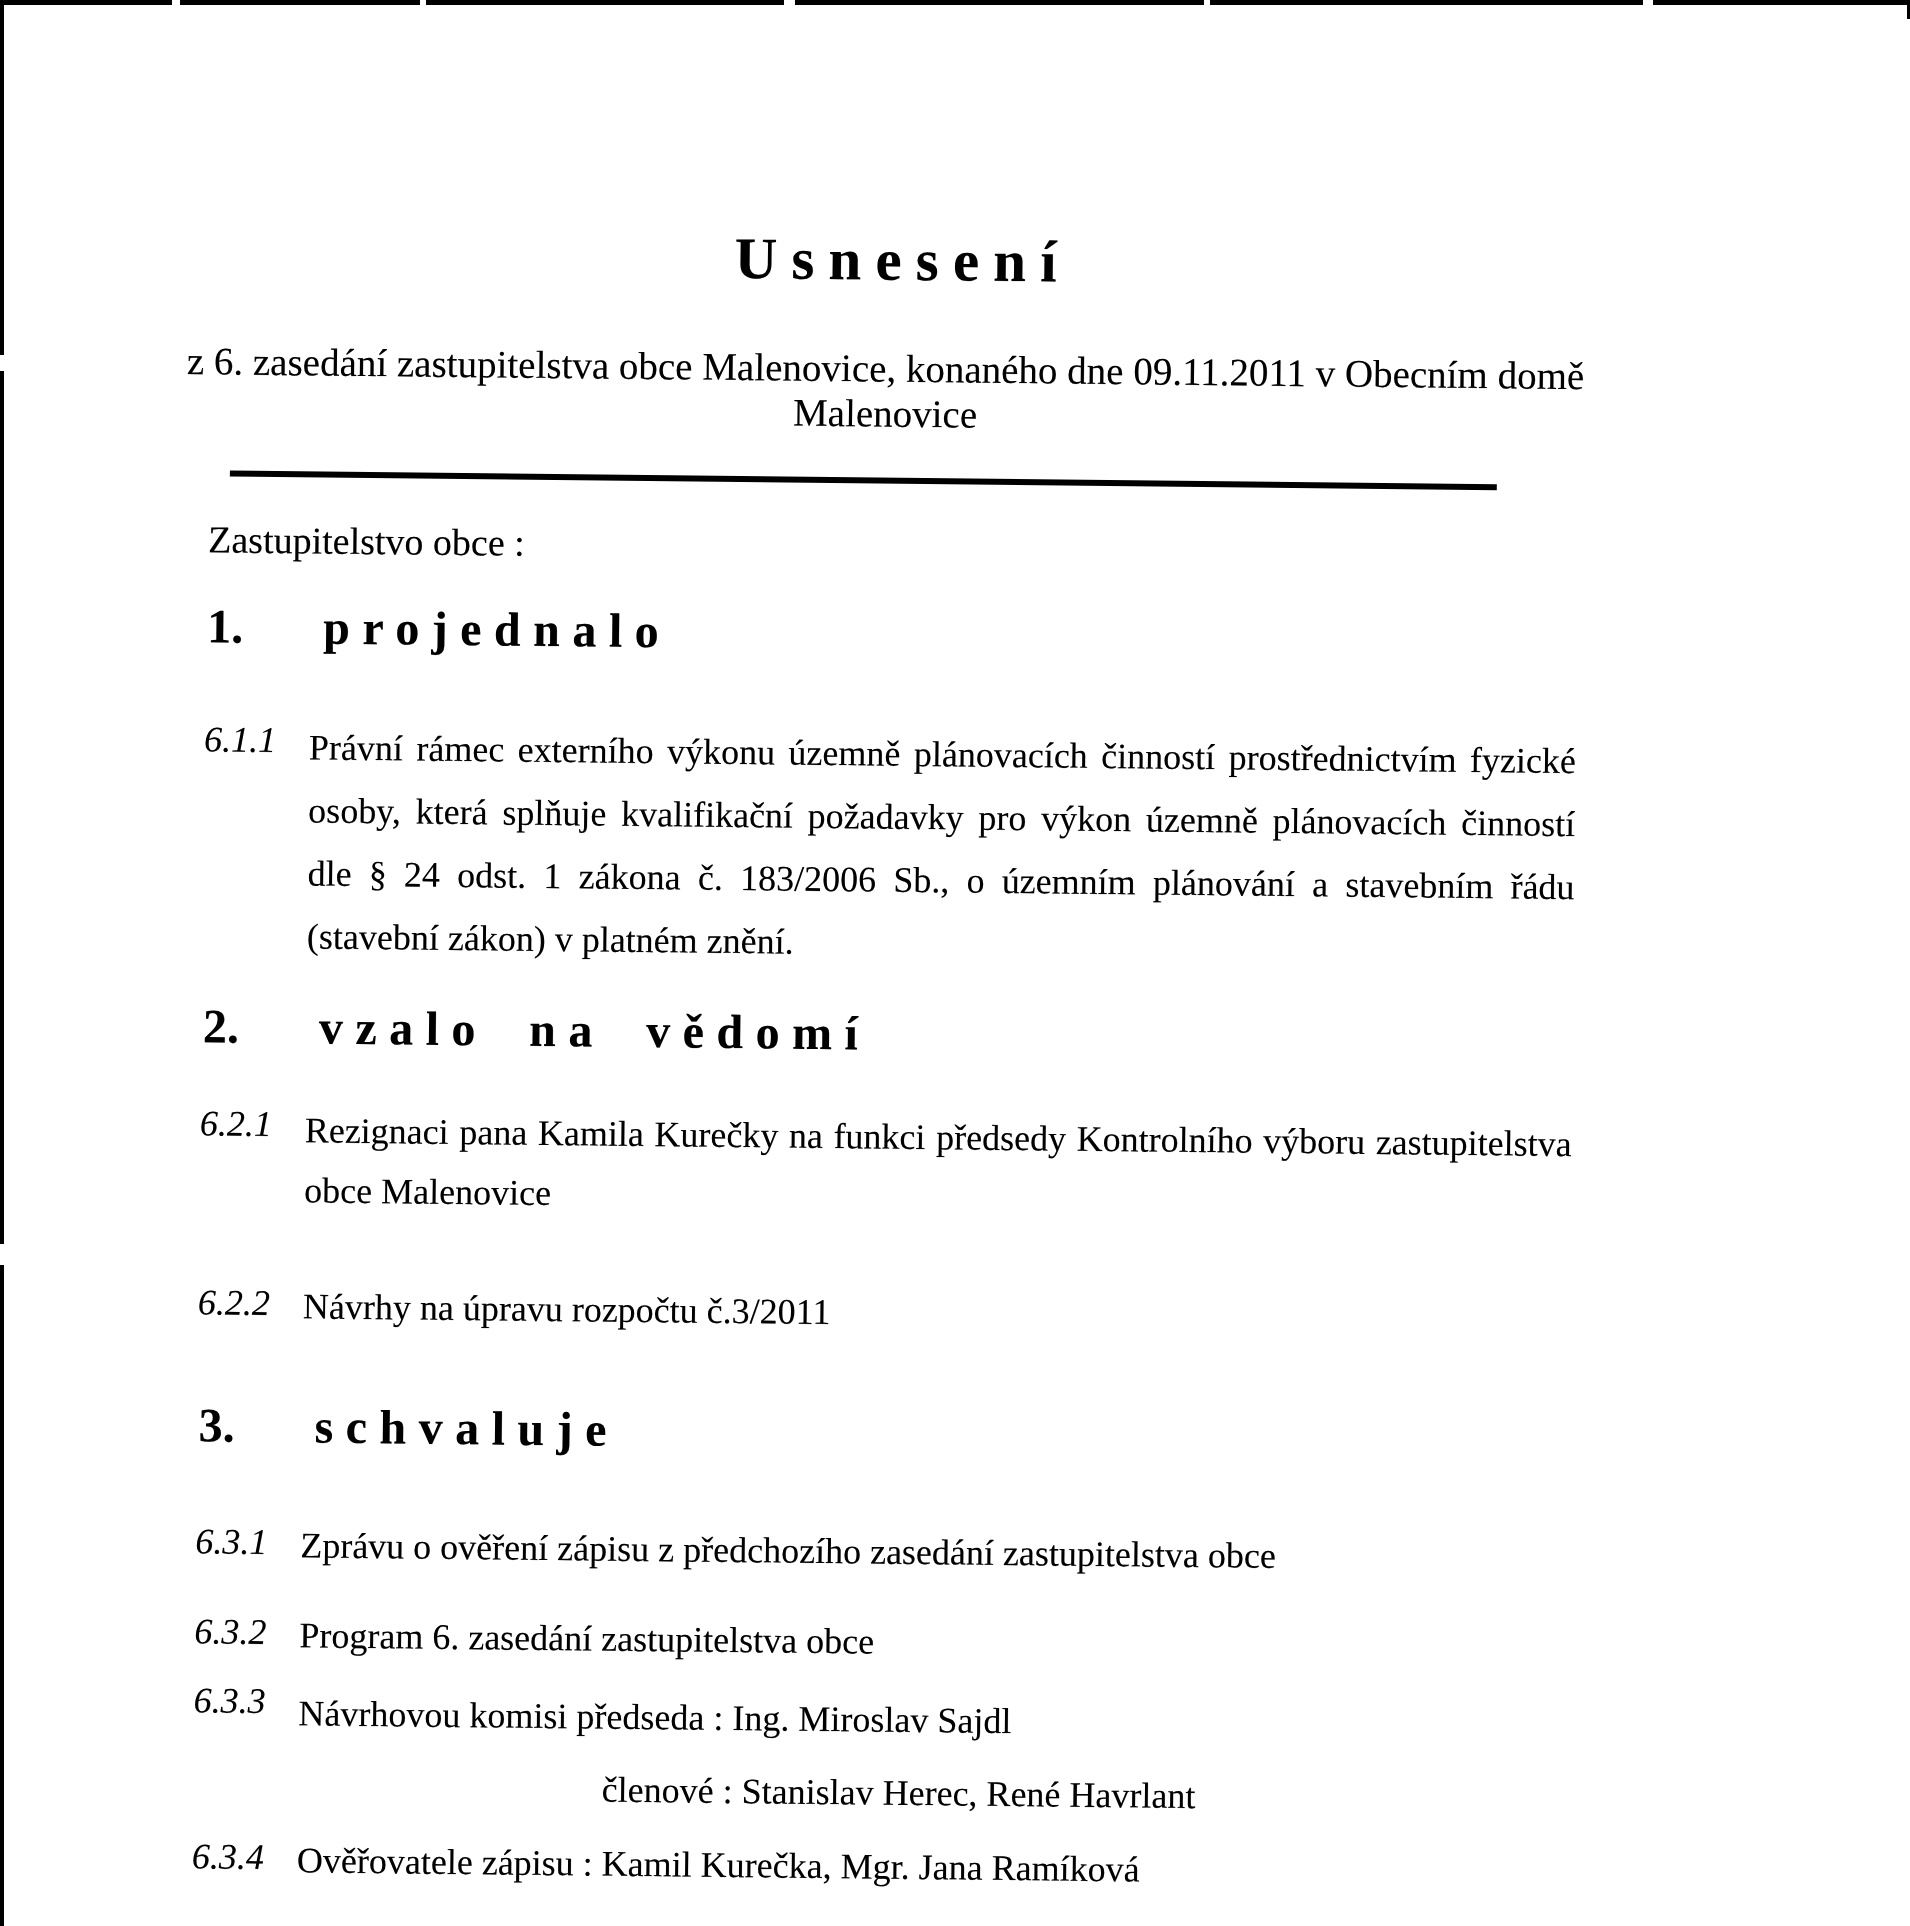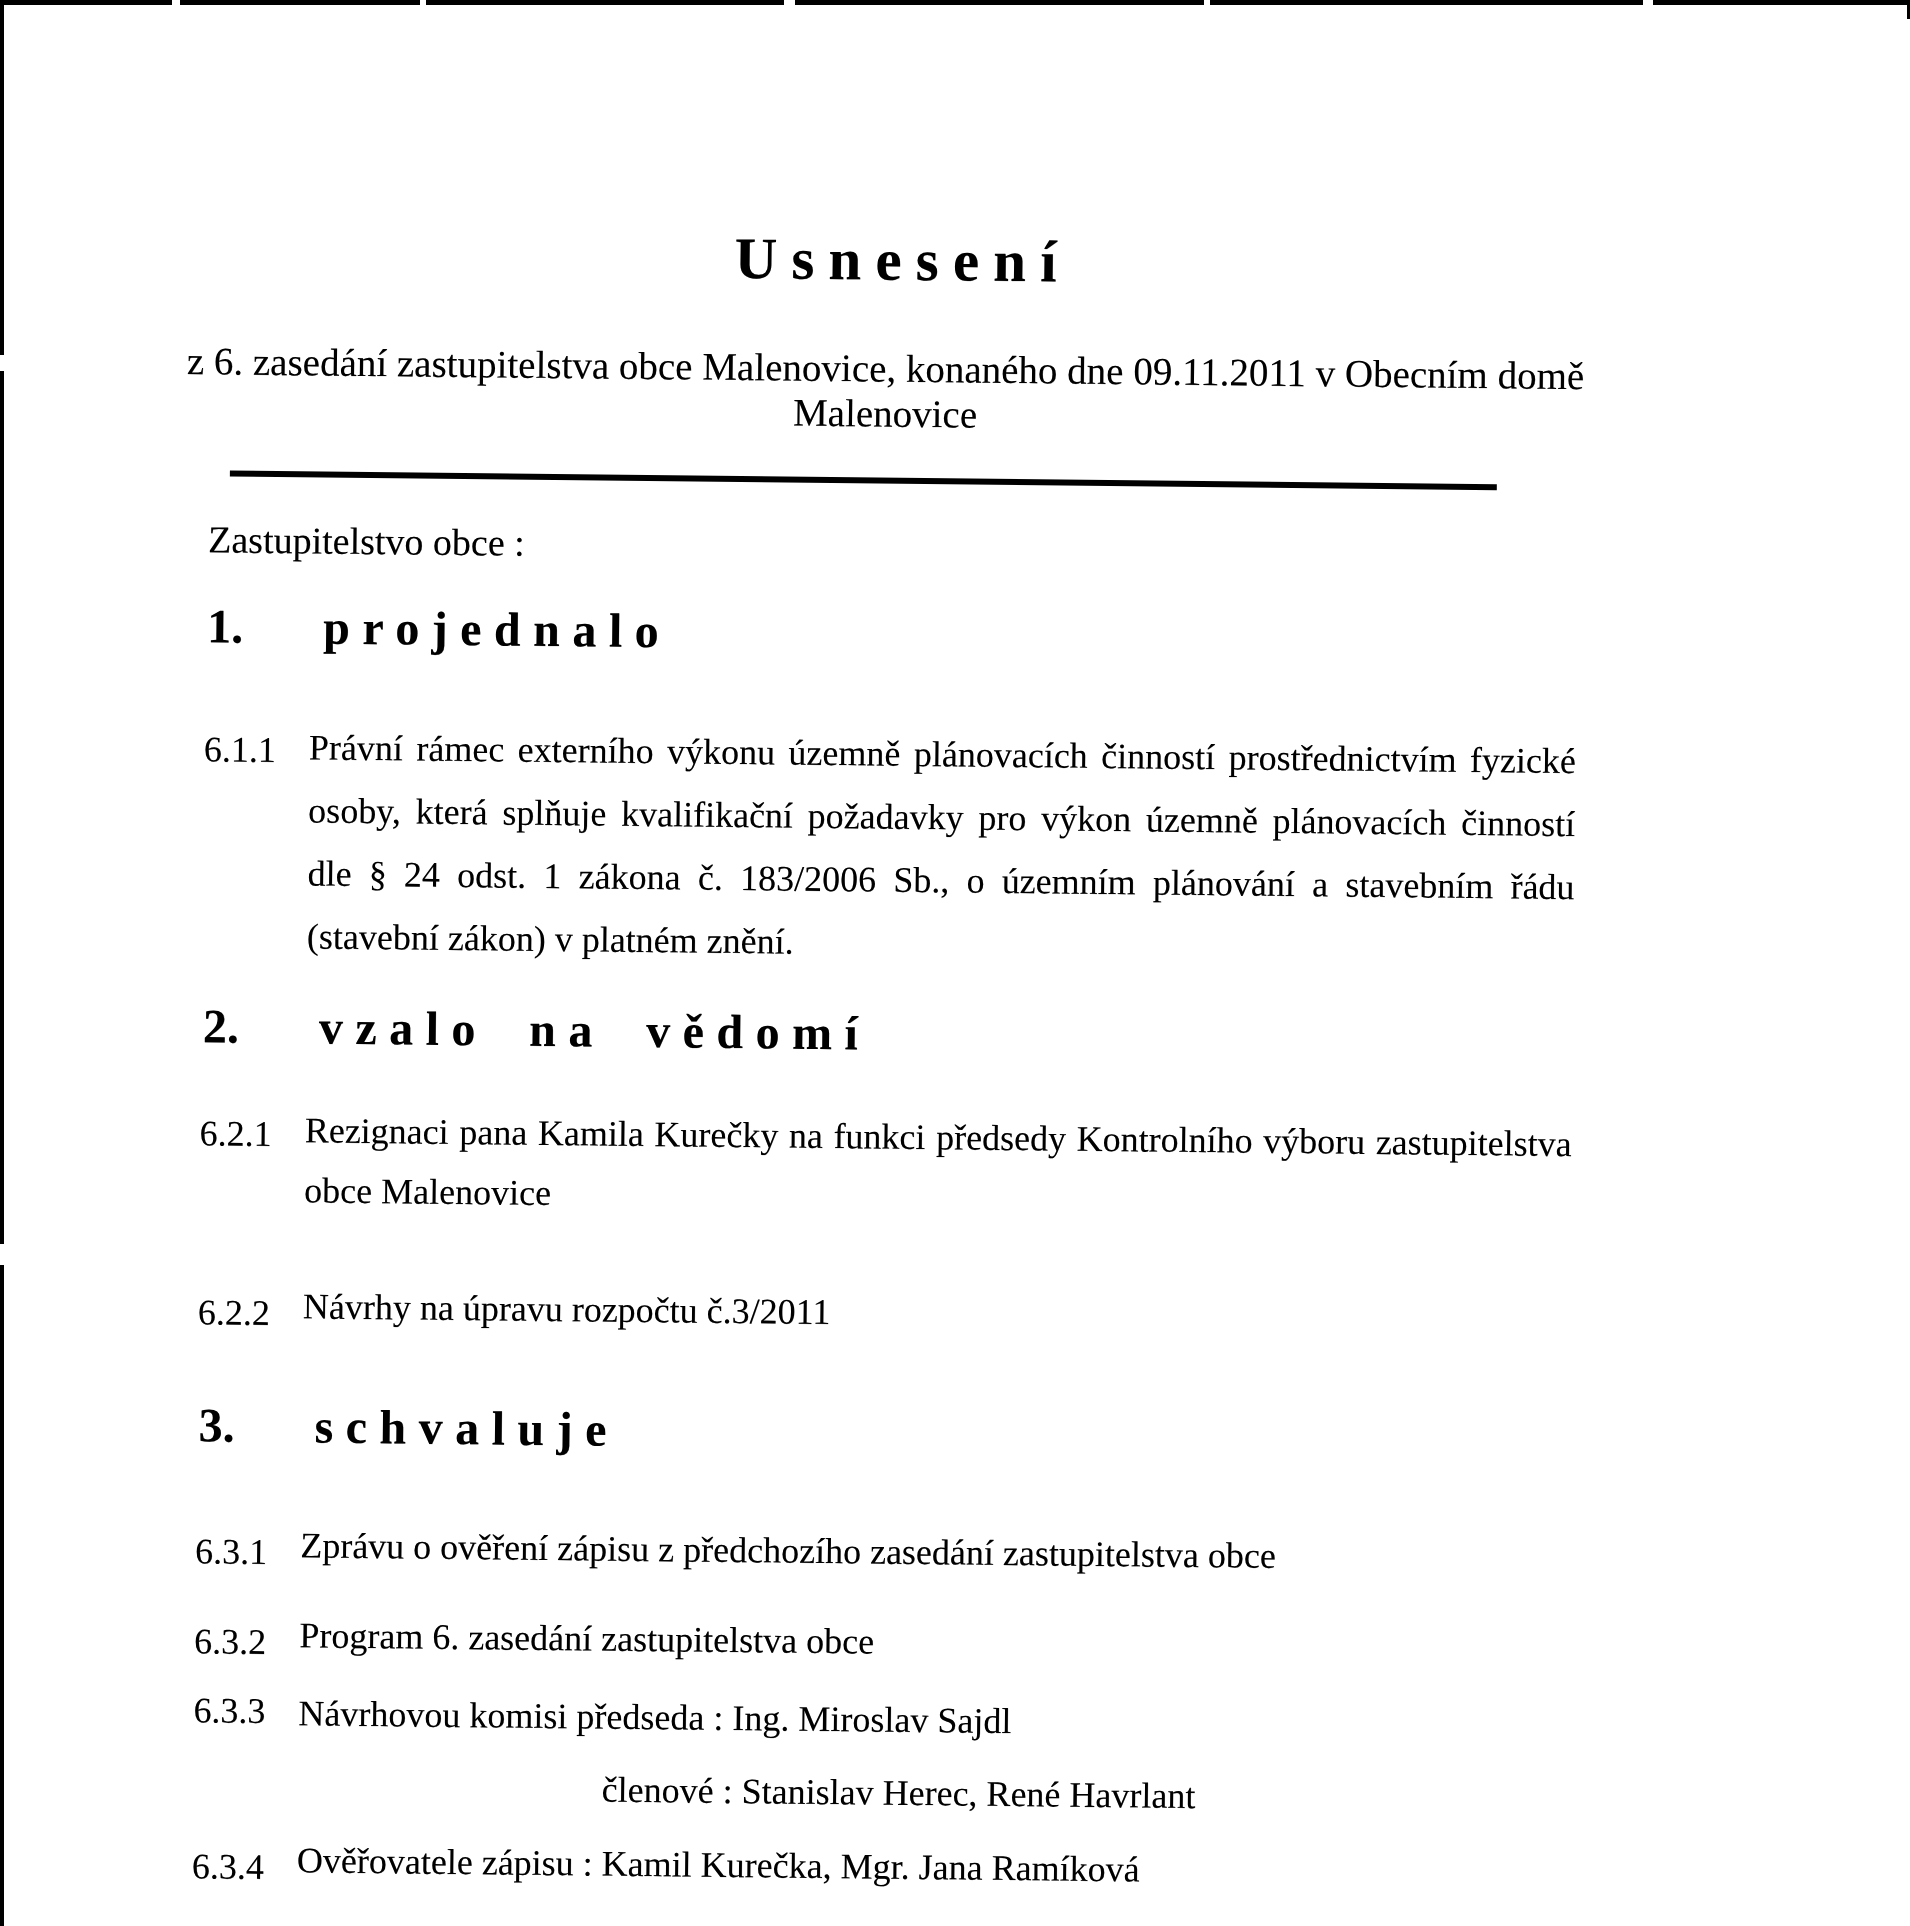--- a/index.html
+++ b/index.html
@@ -75,21 +75,21 @@
   }
   .sec-heading .sec-num { display: inline-block; min-width: 116px; }
   .sec-heading .sec-word { letter-spacing: 0.26em; word-spacing: 0.35em; }
   .h1 { top: 596px; }
   .h2 { top: 996px; }
   .h3 { top: 1395px; }
   .item {
     position: absolute; left: 212px; width: 1379px;
     font-size: 36px;
   }
-  .item .item-num { position: absolute; left: 0; top: 13px; }
+  .item .item-num { position: absolute; left: 0; top: 3px; font-style: italic; }
   .item .item-text { margin-left: 105px; width: 1267px; }
   .line { display: block; }
   .j { text-align: justify; text-align-last: justify; }
   .ind-members { padding-left: 304px; }
   .i611 { top: 713px; } .i611 .line { line-height: 63px; }
   .i621 { top: 1097px; } .i621 .line { line-height: 60px; }
   .i622 { top: 1276px; } .i622 .line { line-height: 54px; }
   .i631 { top: 1515px; } .i631 .line { line-height: 54px; }
   .i632 { top: 1605px; } .i632 .line { line-height: 54px; }
   .i633 { top: 1674px; } .i633 .line { line-height: 73px; }

